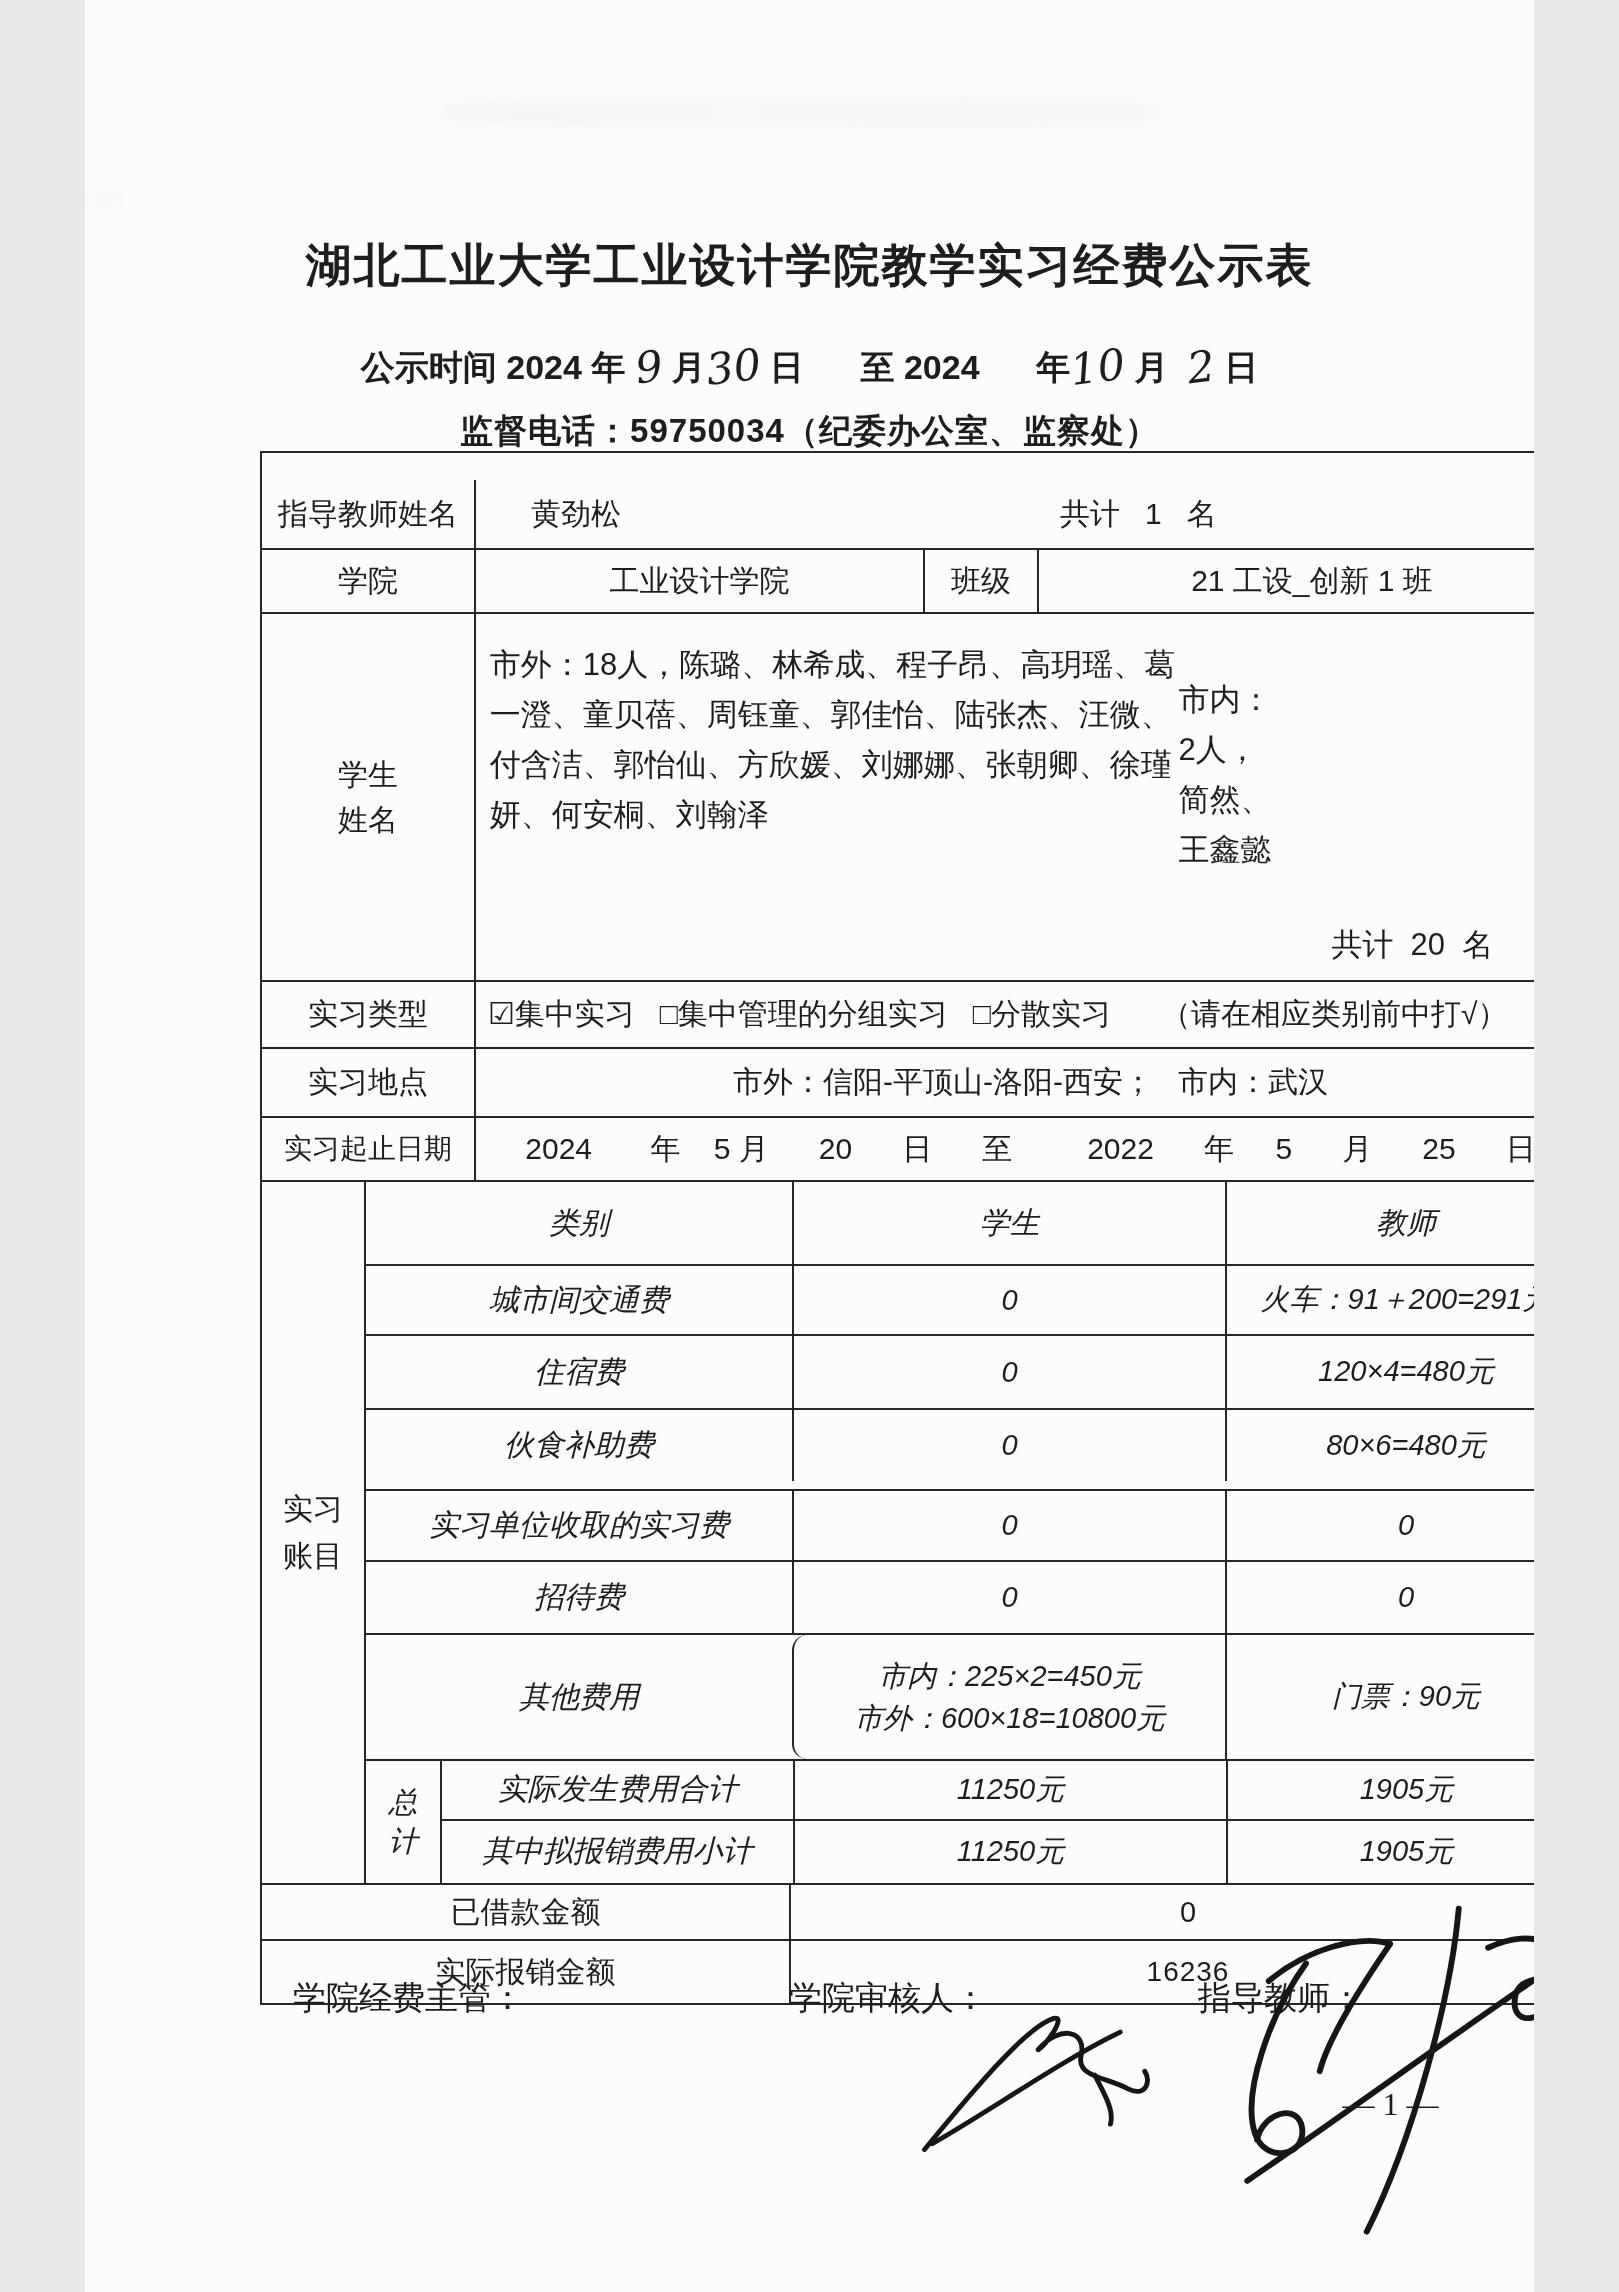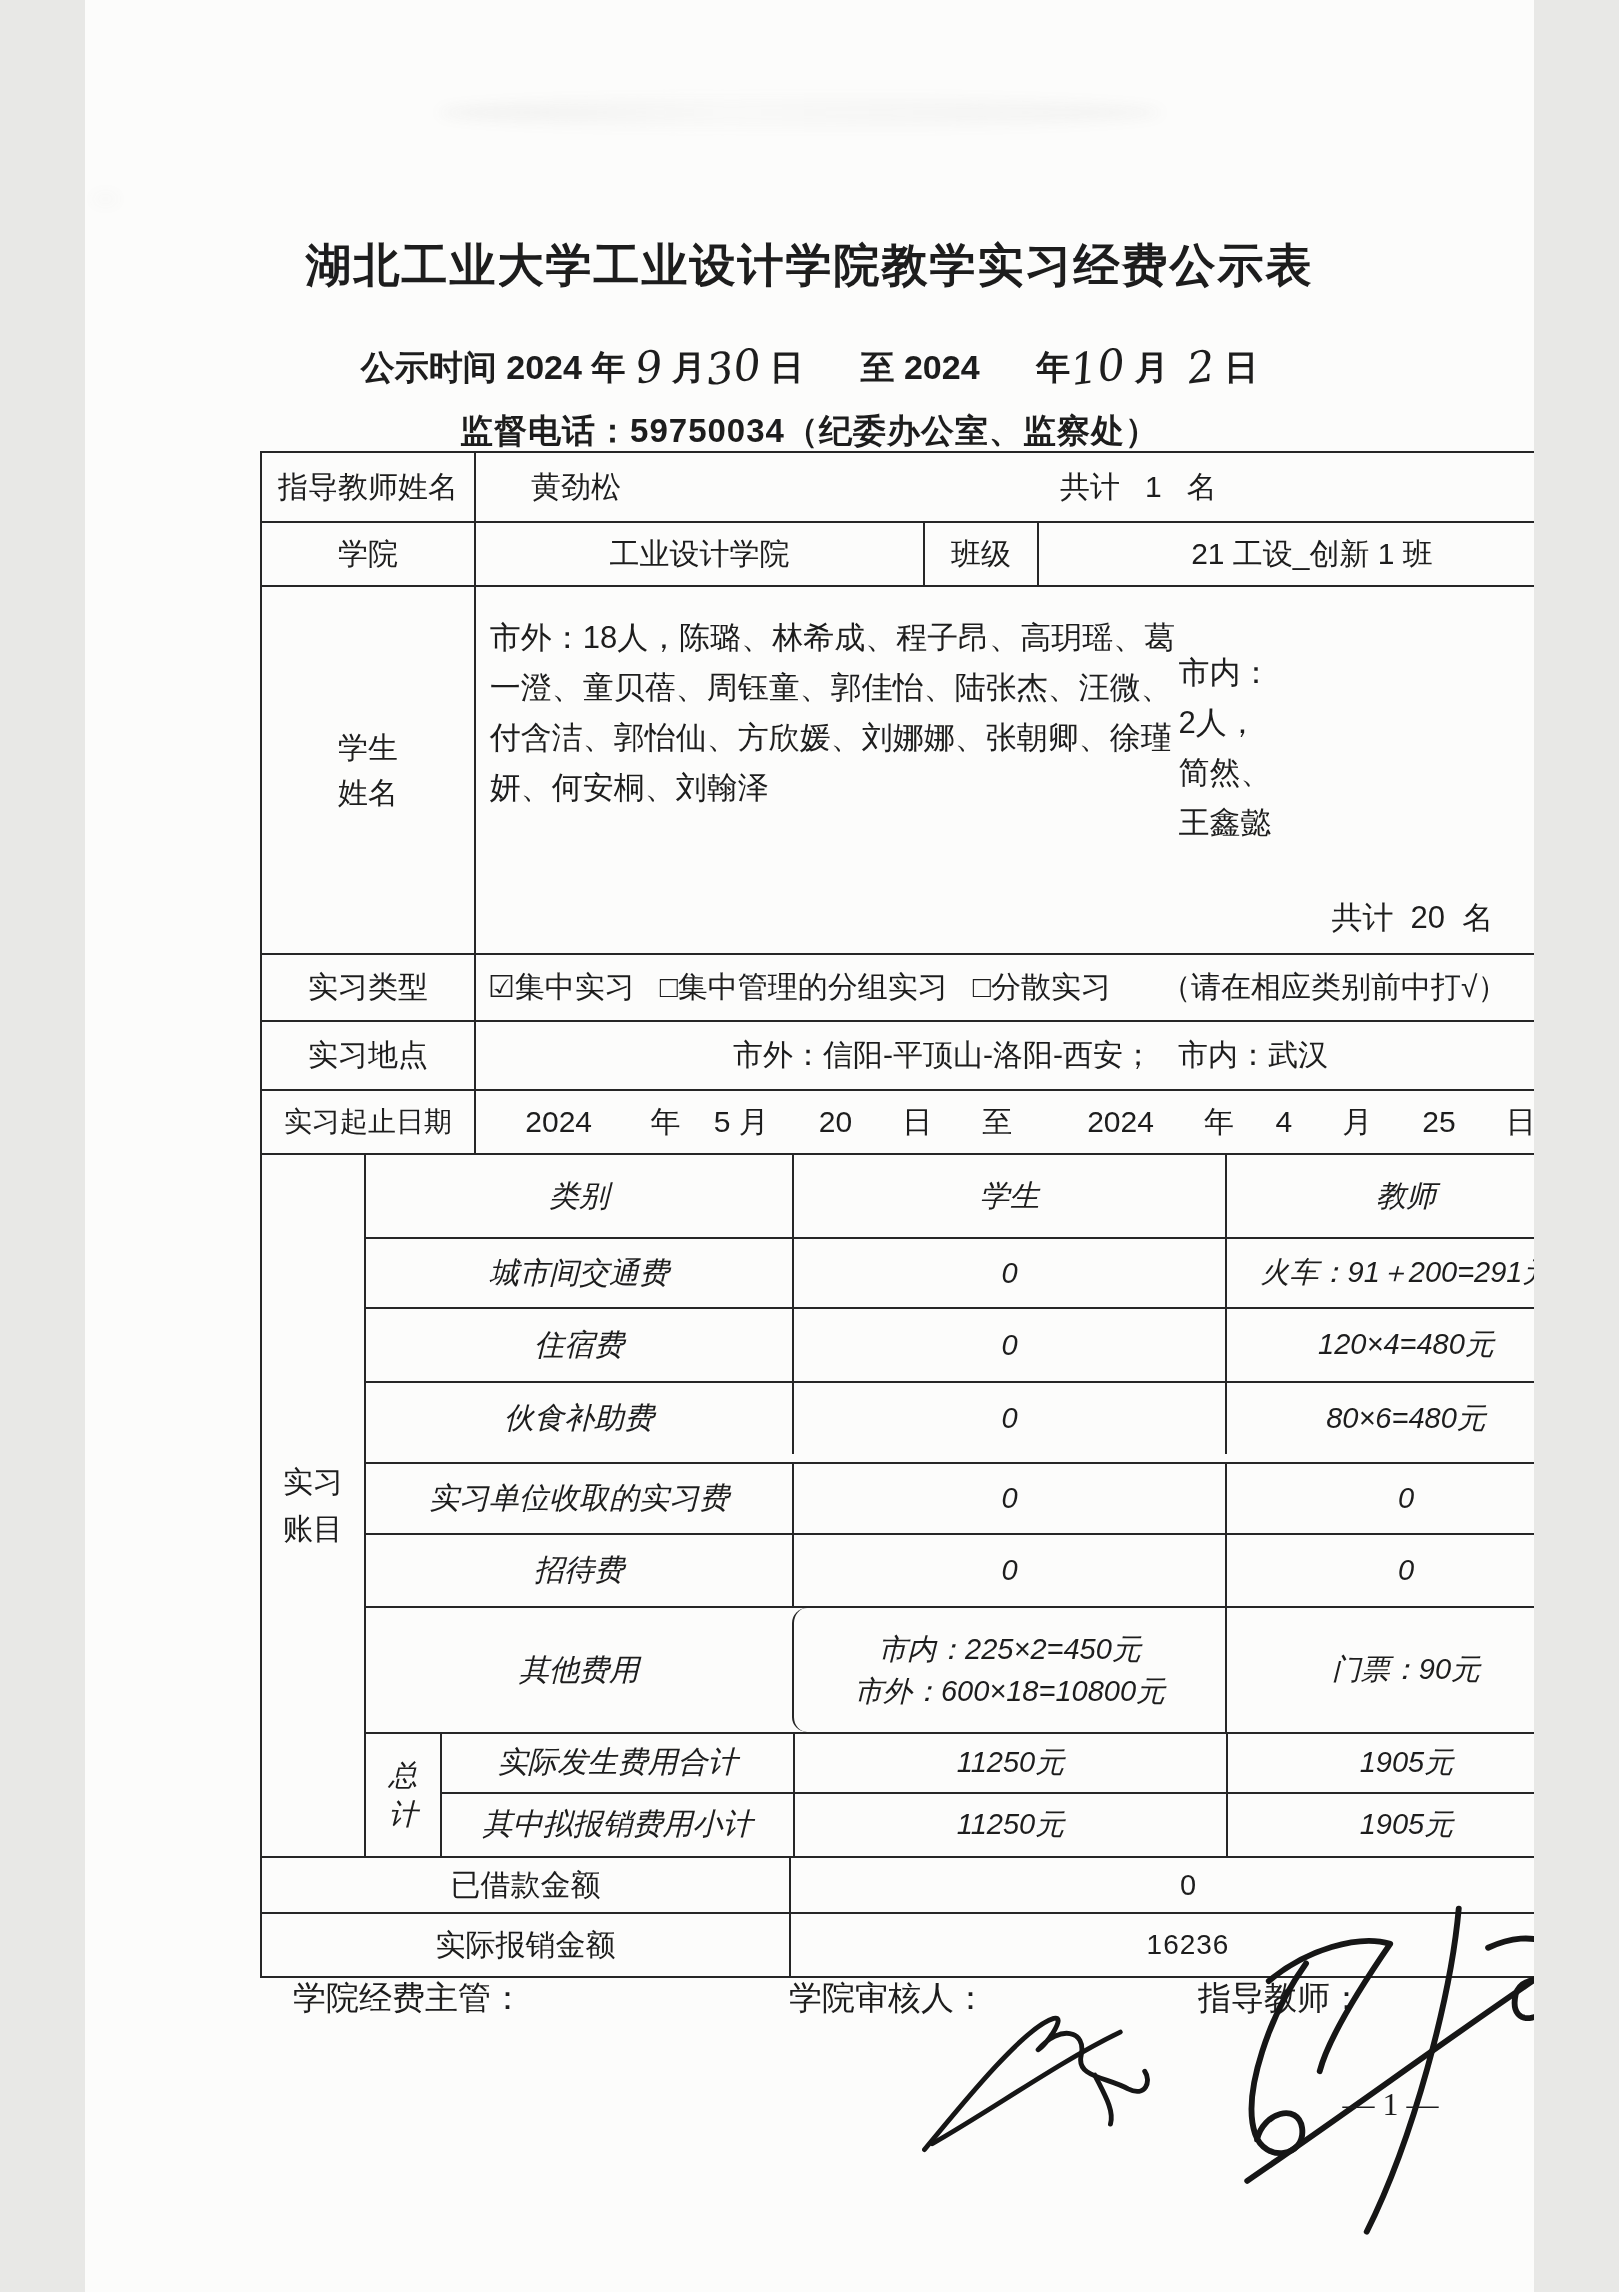--- a/index.html
+++ b/index.html
@@ -35,21 +35,21 @@
   }
   .trow { display:flex; width:100%; }
   .trow + .trow { border-top:2px solid #262626; }
   .cell { display:flex; align-items:center; justify-content:center; }
   .cell + .cell { border-left:2px solid #262626; }
   .pre { white-space:pre; }
   .lab { font-weight:500; }
   .w-label { width:212px; flex:none; }
   .grow { flex:1; }
   
-  .r1 { height:68px; }
+  .r1 { height:68px;margin-top:27px; }
   .r1 .value-wrap { position:relative; justify-content:flex-start; }
   .r1 .teacher-name { position:absolute; left:55px; }
   .r1 .teacher-count { position:absolute; left:584px; }
   .r2 { height:64px; }
   .w-college { width:449px; flex:none; }
   .w-classlab { width:114px; flex:none; }
   .r3 { height:368px; }
   .r3 .stu-label { flex-direction:column; line-height:1.5; }
   .r3 .stu-content {
     flex-direction:row; align-items:stretch; justify-content:flex-start;
@@ -140,21 +140,21 @@
       <div class="cell grow type-cell pre">☑集中实习   □集中管理的分组实习   □分散实习      （请在相应类别前中打√）</div>
     </div>
 
     <div class="trow r5">
       <div class="cell w-label lab">实习地点</div>
       <div class="cell grow pre">市外：信阳-平顶山-洛阳-西安；   市内：武汉</div>
     </div>
 
     <div class="trow r6">
       <div class="cell w-label lab">实习起止日期</div>
-      <div class="cell grow pre">2024       年    5 月      20      日      至         2024      年     4      月      25      日</div>
+      <div class="cell grow pre">2024       年    5 月      20      日      至         2022      年     5      月      25      日</div>
     </div>
 
     <div class="trow acct">
       <div class="cell acct-label lab">
         <span>实习</span>
         <span>账目</span>
       </div>
       <div class="acct-right">
         <div class="arow ah">
           <div class="cell w-cat lab">类别</div>

